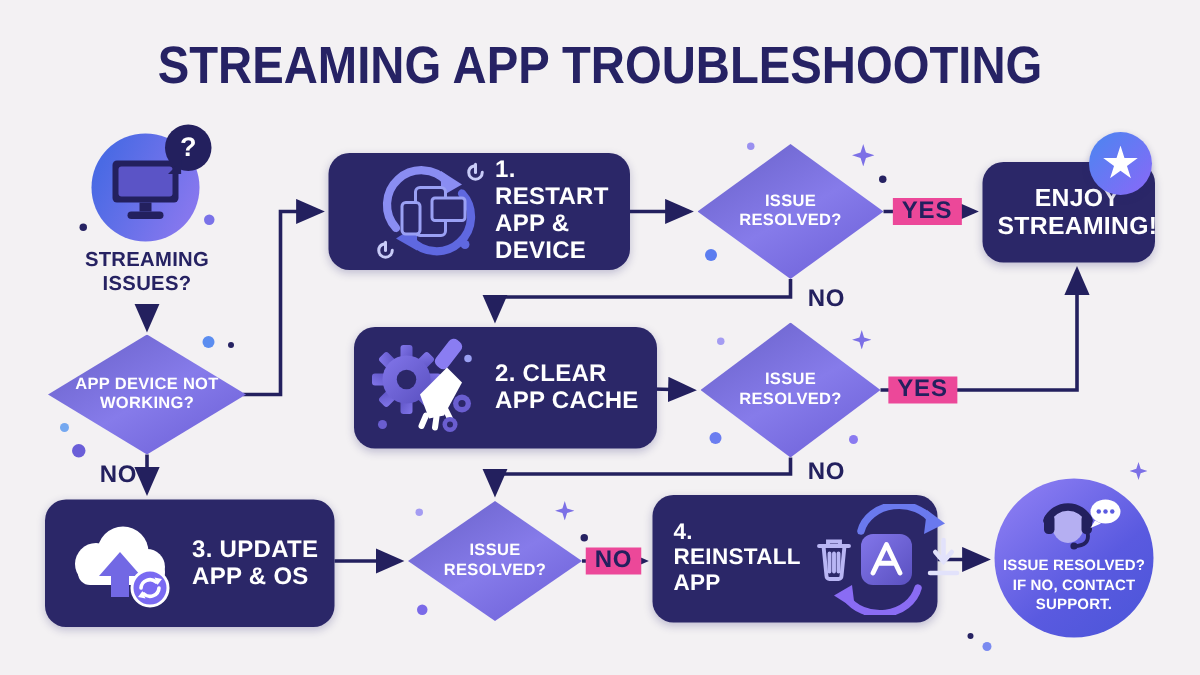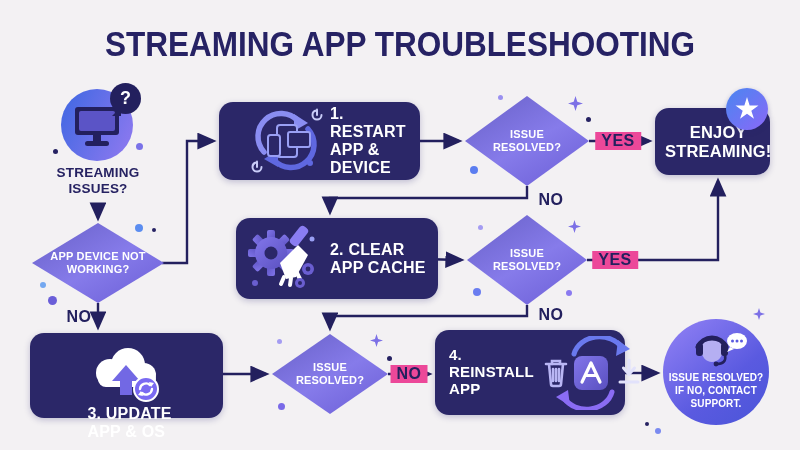--- a/index.html
+++ b/index.html
@@ -189,21 +189,21 @@
     </svg>
     <div class="box-label" style="font-size:16px;margin-left:8px;">2. CLEAR
 APP CACHE</div>
   </div>
 
   <div class="diamond" style="left:467px;top:215px;width:120px;height:90px;">
     <div class="diamond-label">ISSUE
 RESOLVED?</div>
   </div>
 
-  <div class="box" style="left:30px;top:333px;width:193px;height:85px;flex-direction:column;">
+  <div class="box" style="left:30px;top:333px;width:193px;height:85px;">
     <svg width="82" height="64" viewBox="0 0 82 64" style="flex:none;">
       <g fill="#ffffff">
         <circle cx="24" cy="32" r="14"></circle>
         <circle cx="42" cy="24" r="17"></circle>
         <circle cx="58" cy="34" r="12"></circle>
         <rect x="12" y="30" width="58" height="16" rx="8"></rect>
       </g>
       <path d="M34,54 h12 v-14 h8 L40,24 26,40 h8 z" fill="#7268e4"></path>
       <circle cx="60" cy="48" r="12" fill="#7a6af2" stroke="#ffffff" stroke-width="2"></circle>
       <path d="M54,48 a6,6 0 0 1 10,-4 M66,48 a6,6 0 0 1 -10,4" stroke="#ffffff" stroke-width="2.4" fill="none" stroke-linecap="round"></path>

